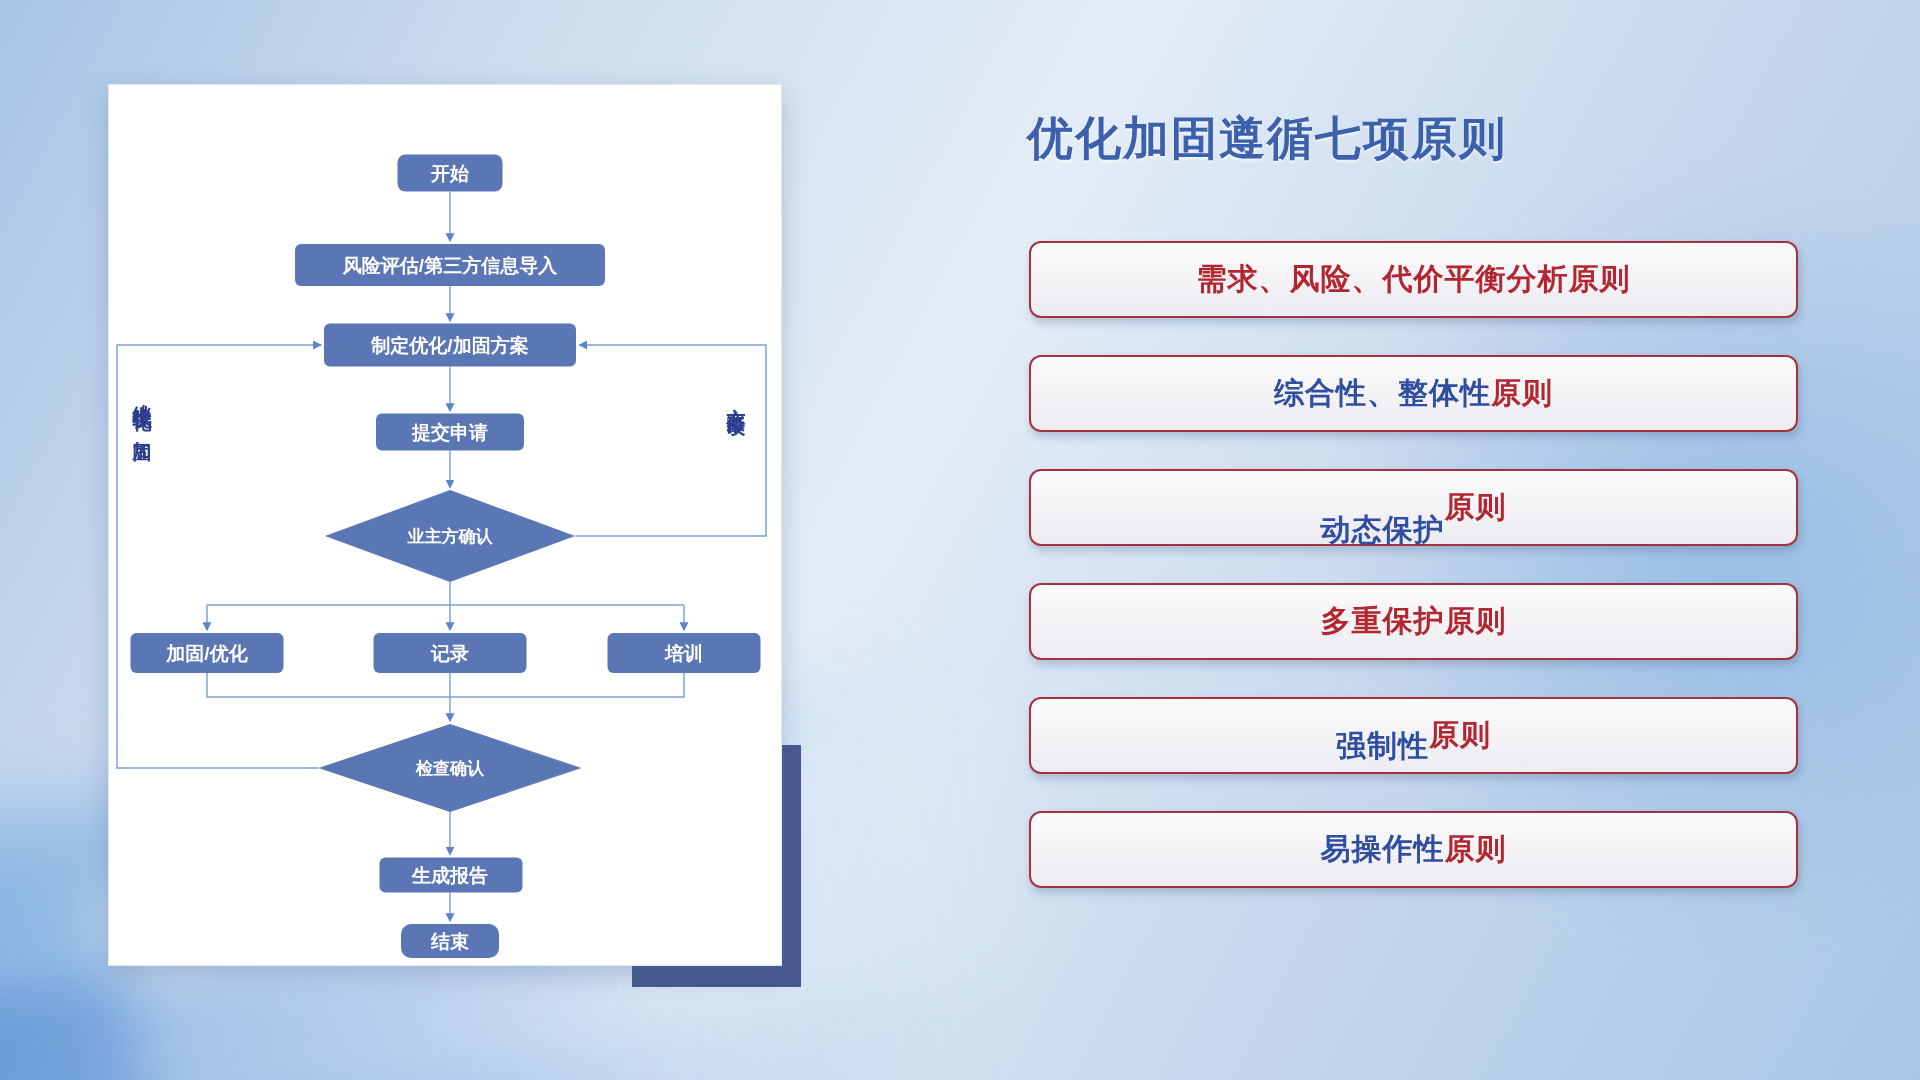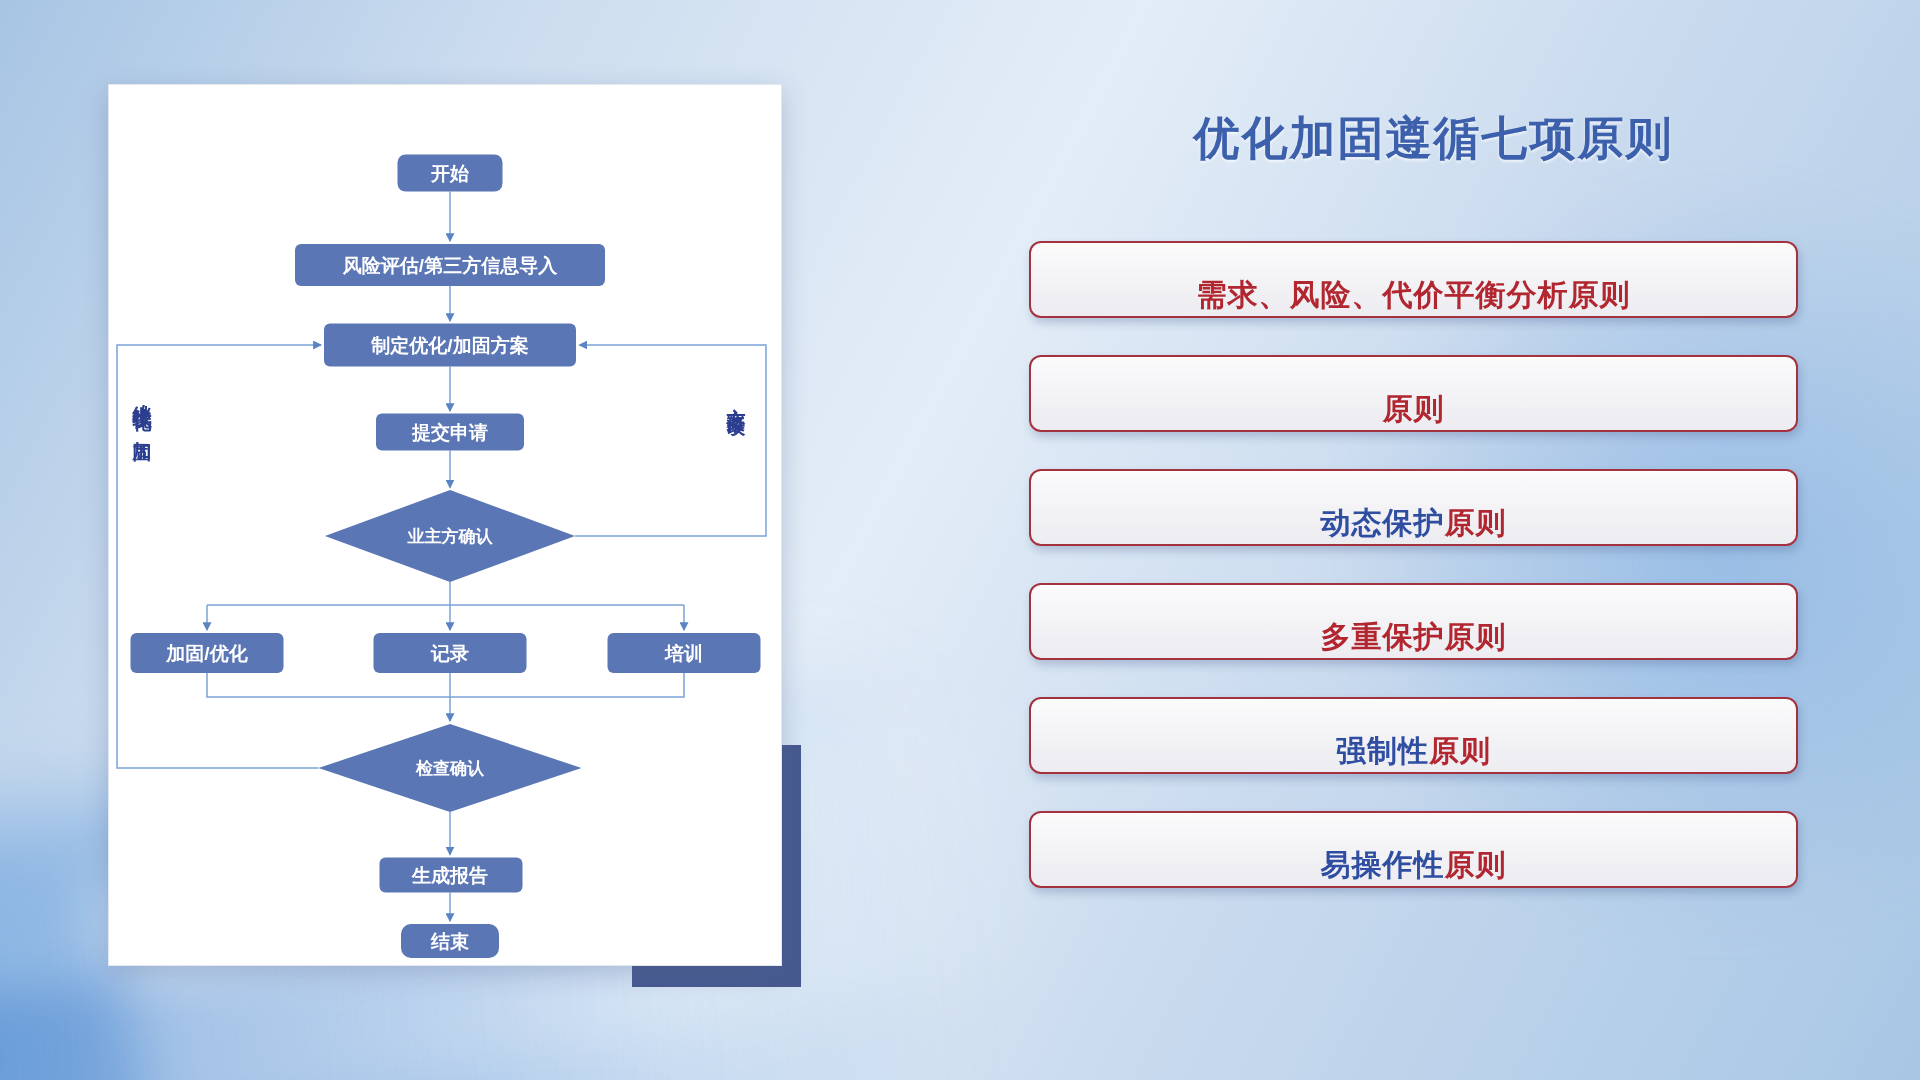--- a/index.html
+++ b/index.html
@@ -33,33 +33,33 @@
   .flow-node-text.small{font-size:17px;}
   .vlabel{
     position:absolute;writing-mode:vertical-rl;text-orientation:upright;
     font-size:19px;font-weight:bold;color:#2c3e8f;letter-spacing:3px;line-height:1;
   }
   .vlabel-left{left:24px;top:304px;}
   .vlabel-right{left:618px;top:308px;}
 
   
   .right-title{
-    position:absolute;left:1049px;top:108px;width:769px;text-align:center;
+    position:absolute;left:1027px;top:108px;width:769px;
     font-size:46px;font-weight:bold;color:#3c60ac;letter-spacing:2px;
     text-shadow:0 2px 3px rgba(255,255,255,.7);
   }
   .principles{
     position:absolute;left:1029px;top:241px;width:769px;
     display:flex;flex-direction:column;gap:37px;
   }
   .principle-box{
     height:73px;border:2px solid #a4323e;border-radius:12px;
     background:linear-gradient(180deg,#fbfbfc 0%,#ececf1 100%);
     box-shadow:2px 5px 9px rgba(70,90,140,.28), inset 0 1px 0 #ffffff;
-    display:flex;align-items:flex-end;justify-content:center;
+    display:flex;align-items:center;justify-content:center;
     font-size:30px;font-weight:600;letter-spacing:1px;
   }
 </style>
 </head>
 <body>
 
 <div class="slide">
   <div class="bg-streak-a"></div>
   <div class="bg-streak-c"></div>
   <div class="bg-streak-b"></div>
@@ -126,20 +126,21 @@
     <div class="vlabel vlabel-right">方案修改</div>
   </div>
 
   <div class="right-title">优化加固遵循七项原则</div>
 
   <div class="principles">
       <div class="principle-box">
         <span style="color: rgb(178, 38, 47);">需求、风险、代价平衡分析原则</span>
       </div>
       <div class="principle-box">
+        <span style="color: rgb(47, 78, 162);">综合性、整体性</span>
         <span style="color: rgb(178, 38, 47);">原则</span>
       </div>
       <div class="principle-box">
         <span style="color: rgb(47, 78, 162); margin-top: 45px;">动态保护</span>
         <span style="color: rgb(178, 38, 47);">原则</span>
       </div>
       <div class="principle-box">
         <span style="color: rgb(178, 38, 47);">多重保护原则</span>
       </div>
       <div class="principle-box">

